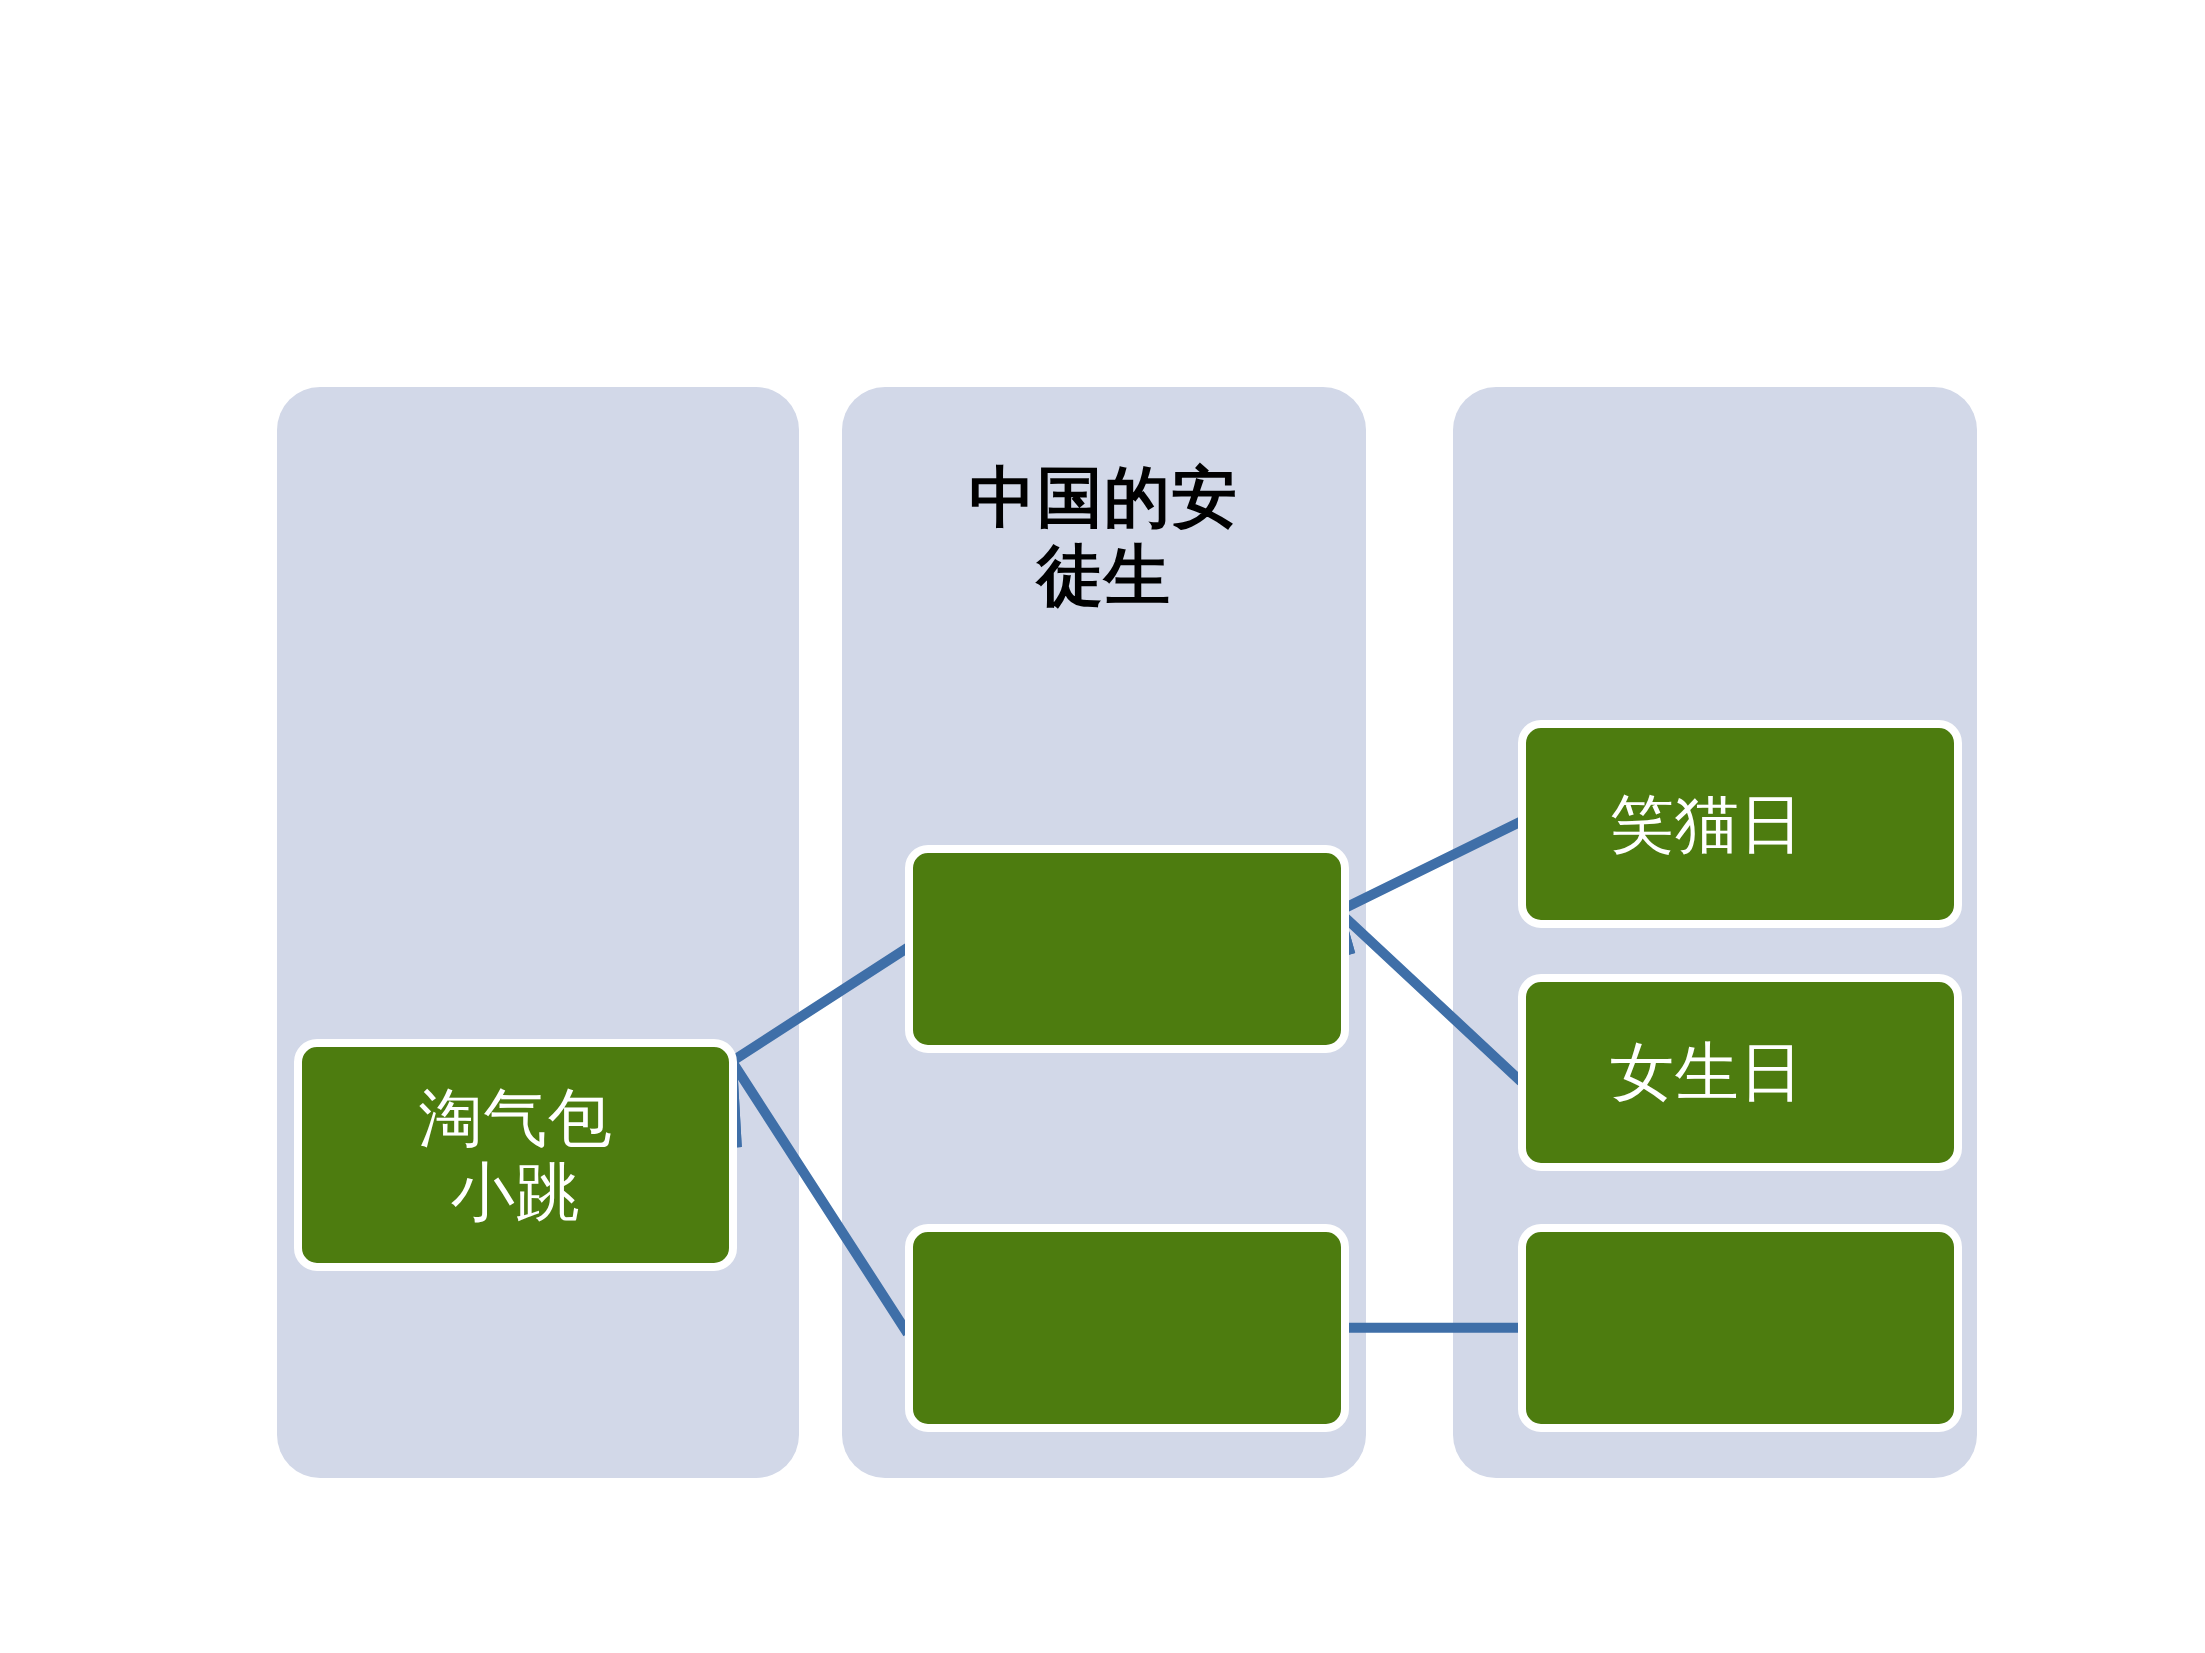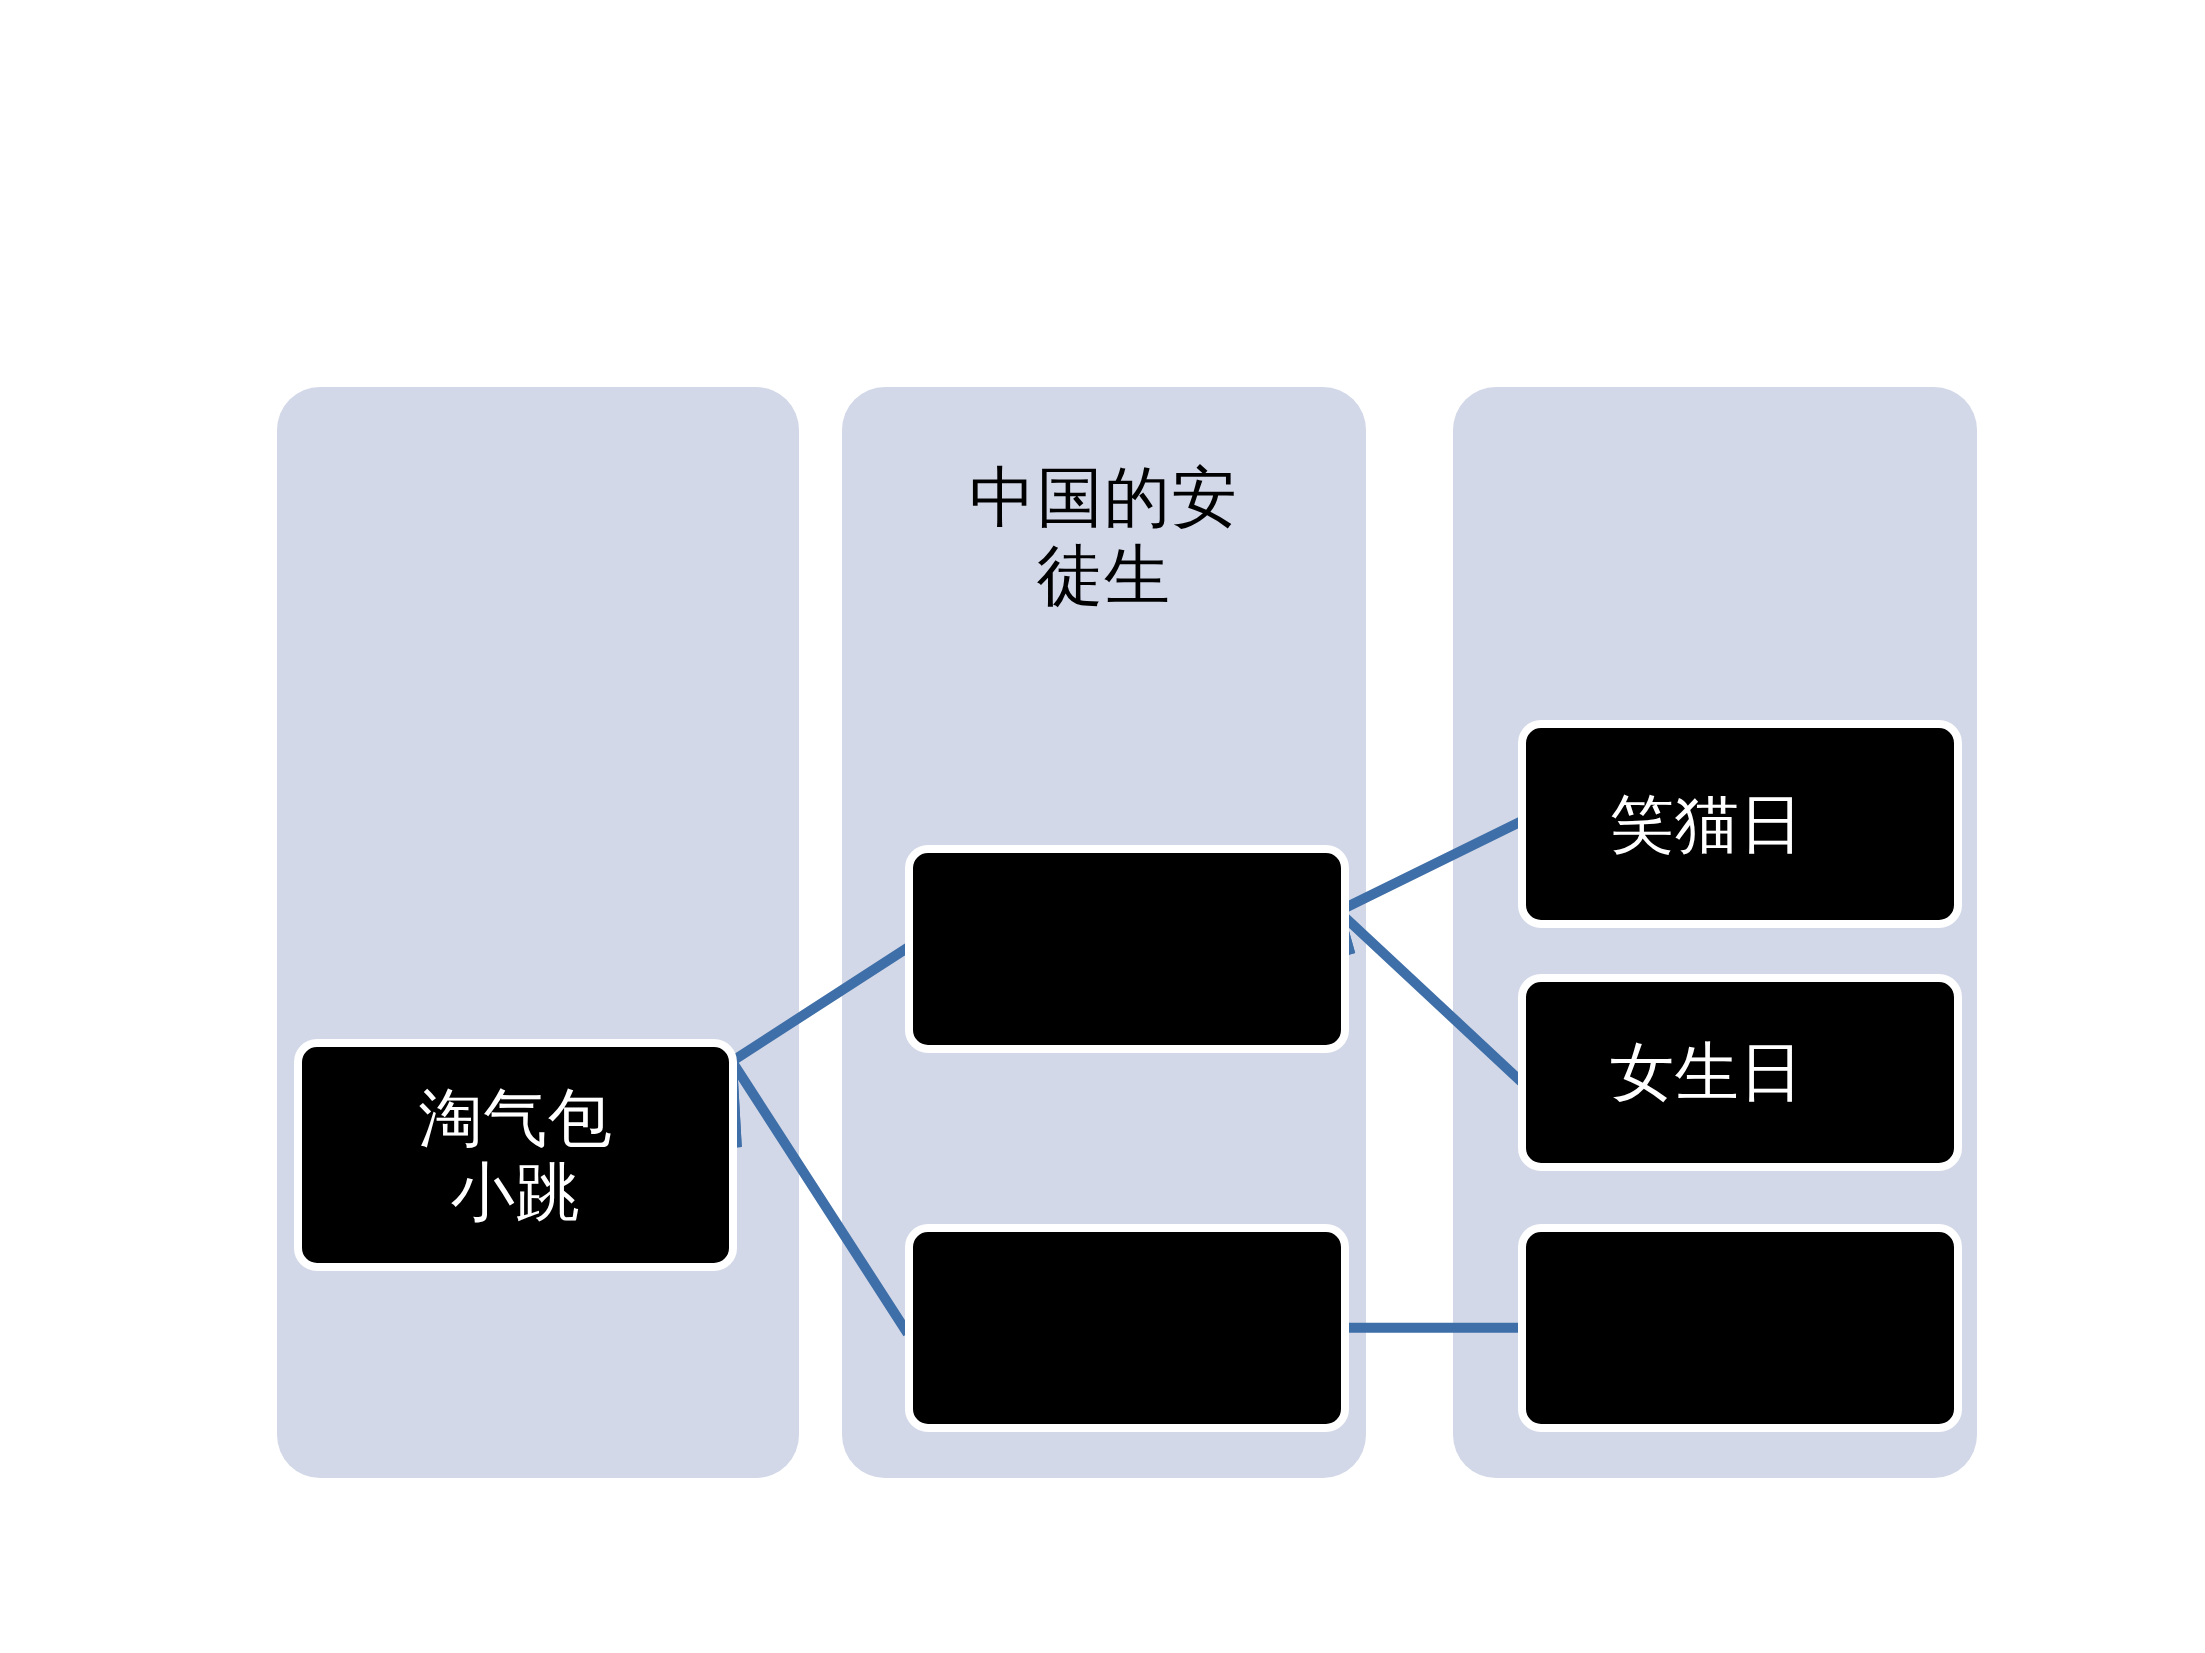--- a/index.html
+++ b/index.html
@@ -31,39 +31,39 @@
     border-radius: 43px;
   }
   #panel-1 { left: 277px;  top: 387px; width: 522px; height: 1091px; }
   #panel-2 { left: 842px; top: 387px; width: 524px; height: 1091px; }
   #panel-3 { left: 1453px; top: 387px; width: 524px; height: 1091px; }
 
   
   .panel-title {
     position: absolute;
     color: #000000;
-    font-weight: normal;
+    font-weight: bold;
     line-height: 1.18;
     text-align: center;
     white-space: pre-line;
     letter-spacing: 0.02em;
   }
   #title-2 {
     left: 928px; top: 459px; width: 352px;
     font-size: 66px;
   }
   #title-3 {
     left: 1484px; top: 490px; width: 467px;
     font-size: 75px;
   }
 
   
   .node {
     position: absolute;
-    background: #000000;
+    background: #4d7c0f;
     border: 8.4px solid #ffffff;
     border-radius: 23px;
     box-sizing: border-box;
     display: flex;
     align-items: center;
     justify-content: center;
     z-index: 5;
   }
   .node-label {
     color: #ffffff;

